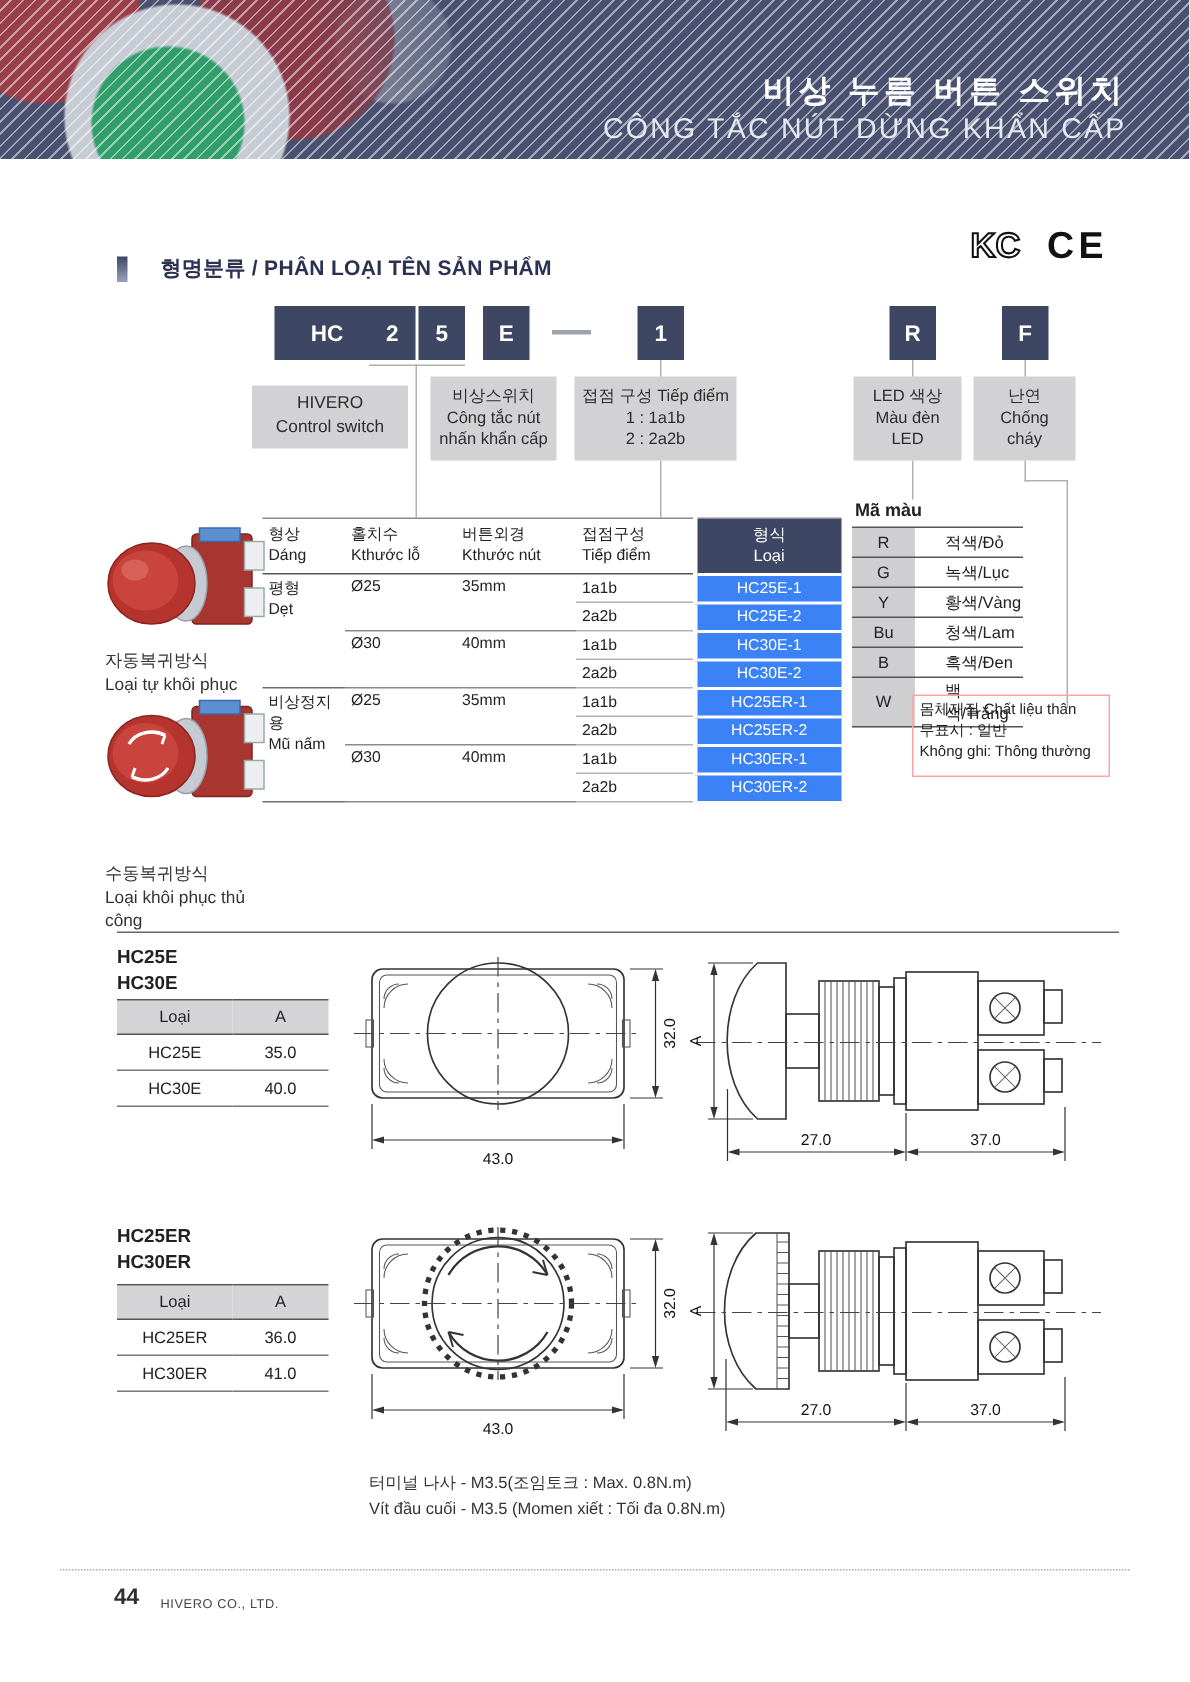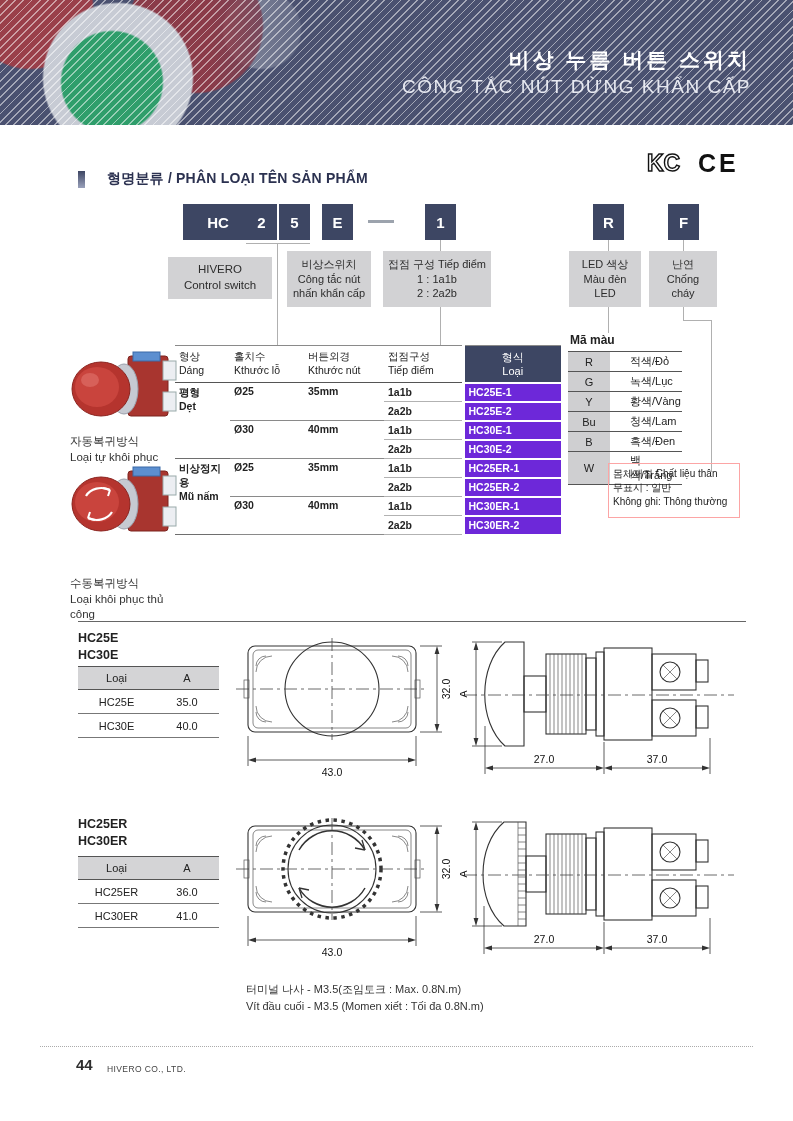--- a/index.html
+++ b/index.html
@@ -1,21 +1,21 @@
 <!DOCTYPE html>
 <html><head>
 <meta charset="utf-8">
 <style>
   html,body{margin:0;padding:0;background:#fff;}
   #page{position:relative;width:793px;height:1121px;background:#fff;overflow:hidden;
         font-family:"Liberation Sans","DejaVu Sans",sans-serif;color:#222;}
   .abs{position:absolute;}
 
   
-  #banner{left:0;top:0;width:793px;height:125px;background:#4a5170;overflow:hidden;}
+  #banner{left:0;top:0;width:793px;height:106px;background:#4a5170;overflow:hidden;}
   #banner-photo{left:0;top:0;width:320px;height:125px;
     background:
       radial-gradient(circle at 112px 82px, #2f9e6b 0 50px, rgba(47,158,107,0) 52px),
       radial-gradient(circle at 118px 78px, #c7cbd4 0 74px, rgba(199,203,212,0) 76px),
       radial-gradient(circle at 30px 6px, rgba(158,62,72,.95) 0 62px, rgba(158,62,72,0) 64px),
       radial-gradient(circle at 196px 26px, rgba(150,55,66,.85) 0 66px, rgba(150,55,66,0) 68px),
       radial-gradient(circle at 262px 30px, rgba(196,200,210,.55) 0 38px, rgba(196,200,210,0) 40px);
   }
   #banner-fade{left:0;top:0;width:380px;height:125px;
     background:linear-gradient(90deg, rgba(74,81,112,0) 55%, #4a5170 92%);}
@@ -62,25 +62,25 @@
   
   .pcaption{font-size:11.5px;color:#333;line-height:1.35;}
 
   
   #spec{left:175px;top:345px;width:386px;border-collapse:collapse;font-size:10.5px;color:#222;
         border-top:1px solid #8a8a8a;}
   #spec th{font-weight:normal;text-align:left;vertical-align:top;padding:4px 4px 3px 4px;
            border-bottom:1px solid #555;line-height:1.3;}
   #spec th.model-h{background:#3d4663;color:#fff;text-align:center;border-left:3px solid #fff;
                    border-bottom:2px solid #fff;font-size:11px;}
-  #spec td{height:15px;padding:1px 4px;vertical-align:middle;font-weight:bold;}
+  #spec td{height:15px;padding:1px 4px;vertical-align:middle;}
   #spec td.shape{vertical-align:top;padding-top:2px;line-height:1.35;border-bottom:1px solid #6e6e6e;}
   #spec td.hole,#spec td.btn{vertical-align:top;padding-top:2px;border-bottom:1px solid #8a8a8a;}
   #spec td.contact{border-bottom:1px solid #b2b2b2;}
-  #spec td.model{background:#6d28d9;color:#fff;font-weight:bold;text-align:left;
+  #spec td.model{background:#3b82f6;color:#fff;font-weight:normal;text-align:center;
                  border-left:3px solid #fff;border-bottom:2px solid #fff;font-size:10.5px;}
   #spec col.c1{width:55px;} #spec col.c2{width:74px;} #spec col.c3{width:80px;}
   #spec col.c4{width:79px;} #spec col.c5{width:98px;}
 
   
   #mamau-title{left:570px;top:333px;font-size:12px;font-weight:bold;color:#222;}
   #colortbl{left:568px;top:351px;width:114px;border-collapse:collapse;font-size:11px;
             border-top:1px solid #555;}
   #colortbl td{height:17px;border-bottom:1.5px solid #555;}
   #colortbl td.ccode{width:40px;background:#cfcfd1;text-align:center;}

